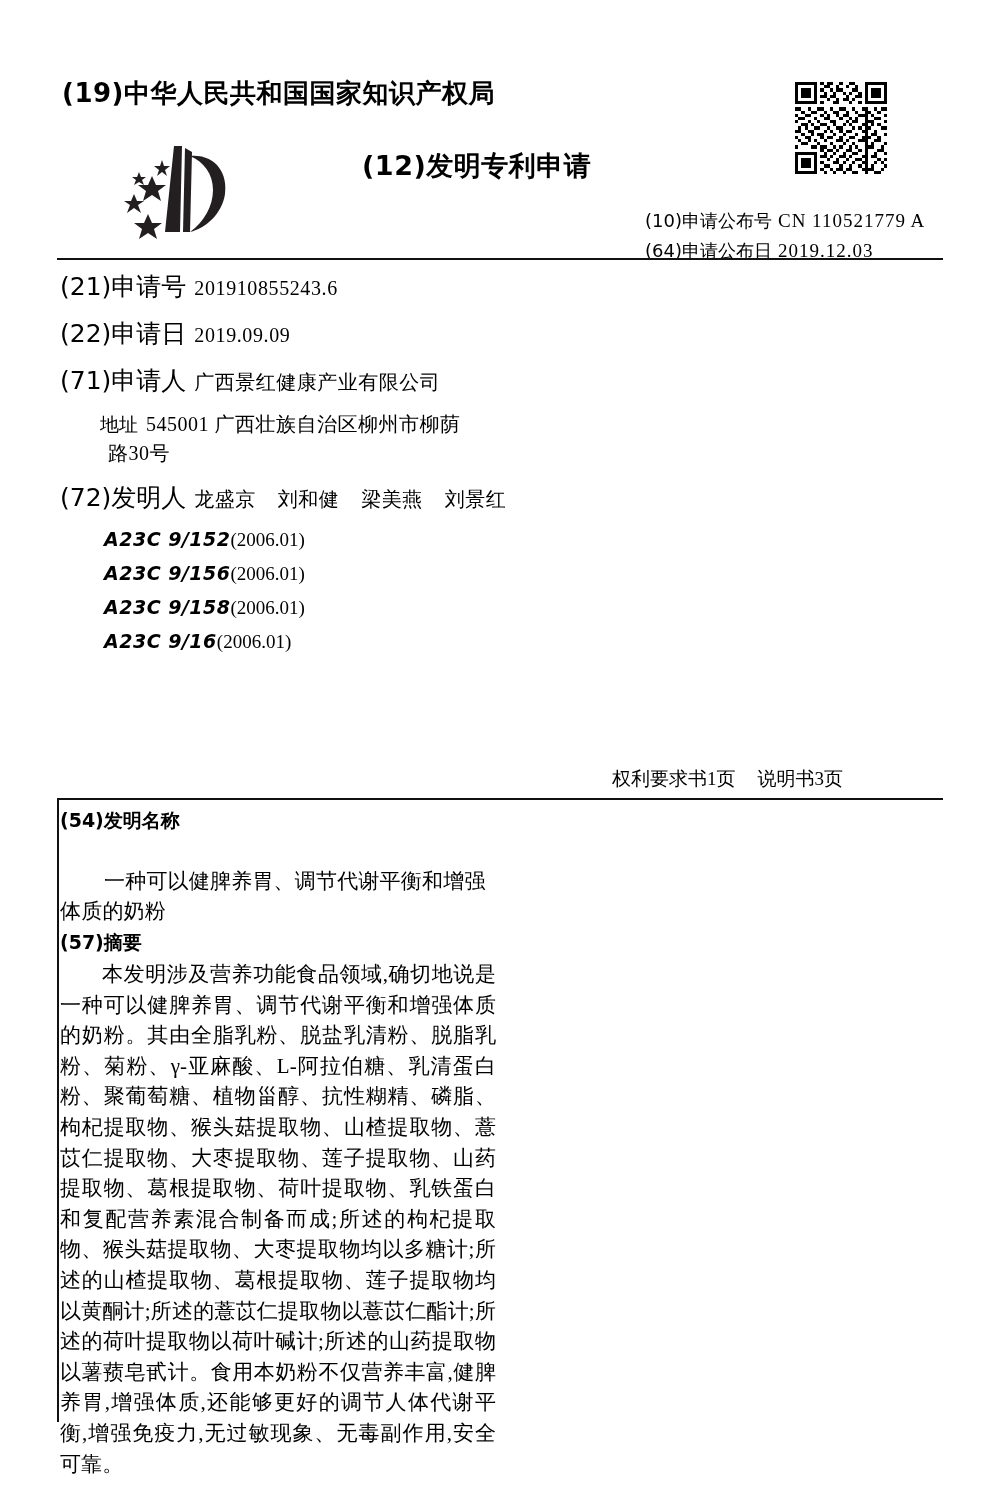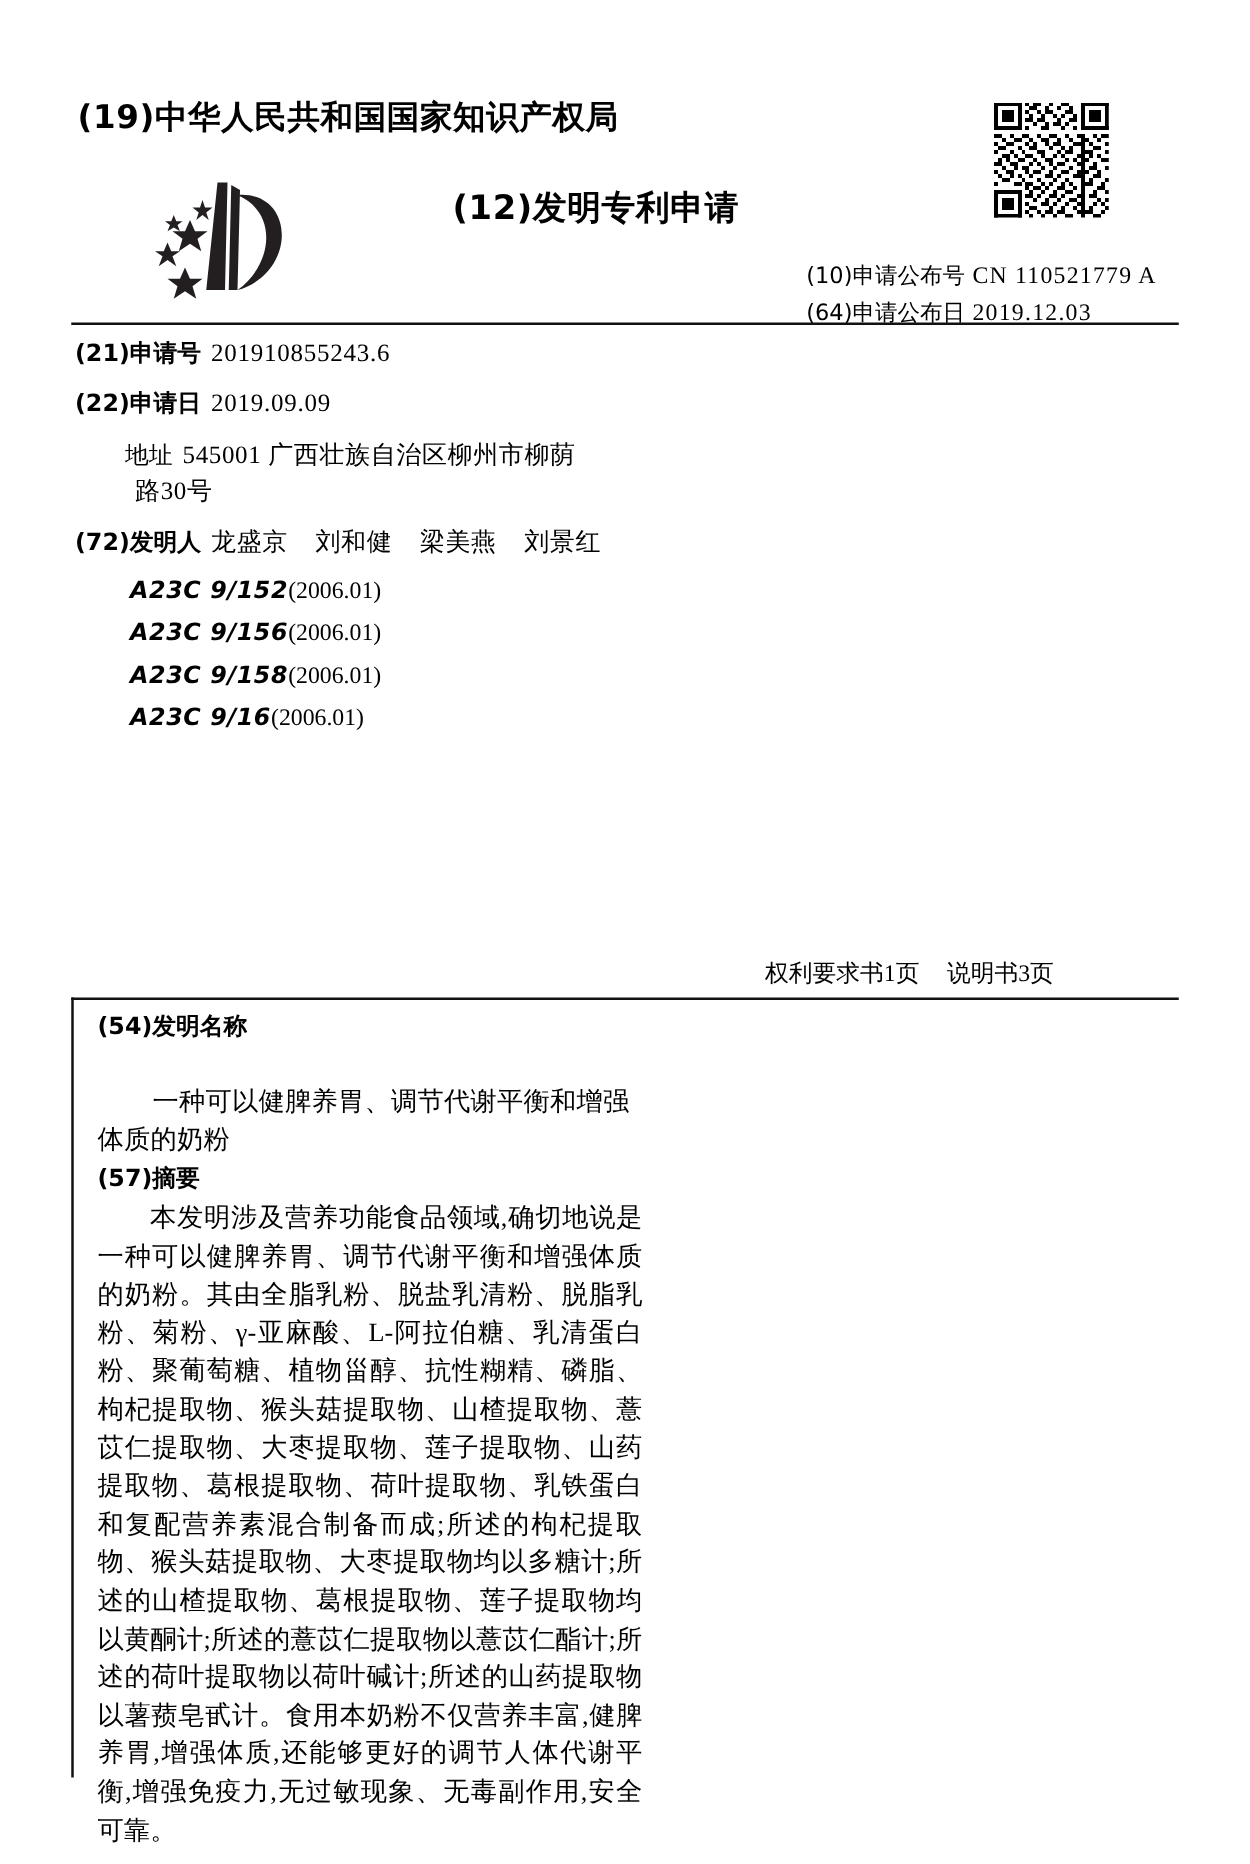--- a/index.html
+++ b/index.html
@@ -112,22 +112,22 @@
     width: 560px;
   }
   .bib-row {
     display: flex;
     align-items: baseline;
     margin-bottom: 14px;
     white-space: nowrap;
   }
   .bib-code {
     font-family: "DejaVu Sans", "Liberation Sans", sans-serif;
-    font-weight: bold;
-    font-size: 19px;
+    font-weight: normal;
+    font-size: 25px;
   }
   .bib-val {
     font-family: "Liberation Serif", serif;
     font-size: 20px;
     margin-left: 8px;
     letter-spacing: 0.6px;
   }
   .bib-val.cjk { letter-spacing: 0.5px; }
   .names span { margin-right: 22px; }
 
@@ -181,21 +181,21 @@
     left: 612px;
     top: 766px;
     font-size: 19px;
     white-space: nowrap;
   }
   .page-counts span { margin-right: 22px; }
 
   
   .lower {
     position: absolute;
-    left: 78px;
+    left: 60px;
     top: 808px;
     width: 436px;
   }
   .sec-code {
     font-family: "DejaVu Sans", "Liberation Sans", sans-serif;
     font-weight: bold;
     font-size: 19px;
     margin-bottom: 3px;
   }
   .title-text {
@@ -486,20 +486,24 @@
     <div class="bib-row">
       <span class="bib-code">(21)申请号</span>
       <span class="bib-val">201910855243.6</span>
     </div>
 
     <div class="bib-row">
       <span class="bib-code">(22)申请日</span>
       <span class="bib-val">2019.09.09</span>
     </div>
 
+    <div class="bib-row">
+      <span class="bib-code">(71)申请人</span>
+      <span class="bib-val cjk">广西景红健康产业有限公司</span>
+    </div>
 
     <div class="addr-row">
       <span class="addr-lbl">地址</span>
       <span class="bib-val cjk">545001  广西壮族自治区柳州市柳荫</span>
     </div>
     <div class="addr-cont bib-val cjk">路30号</div>
 
     <div class="bib-row">
       <span class="bib-code">(72)发明人</span>
       <span class="bib-val cjk names">

